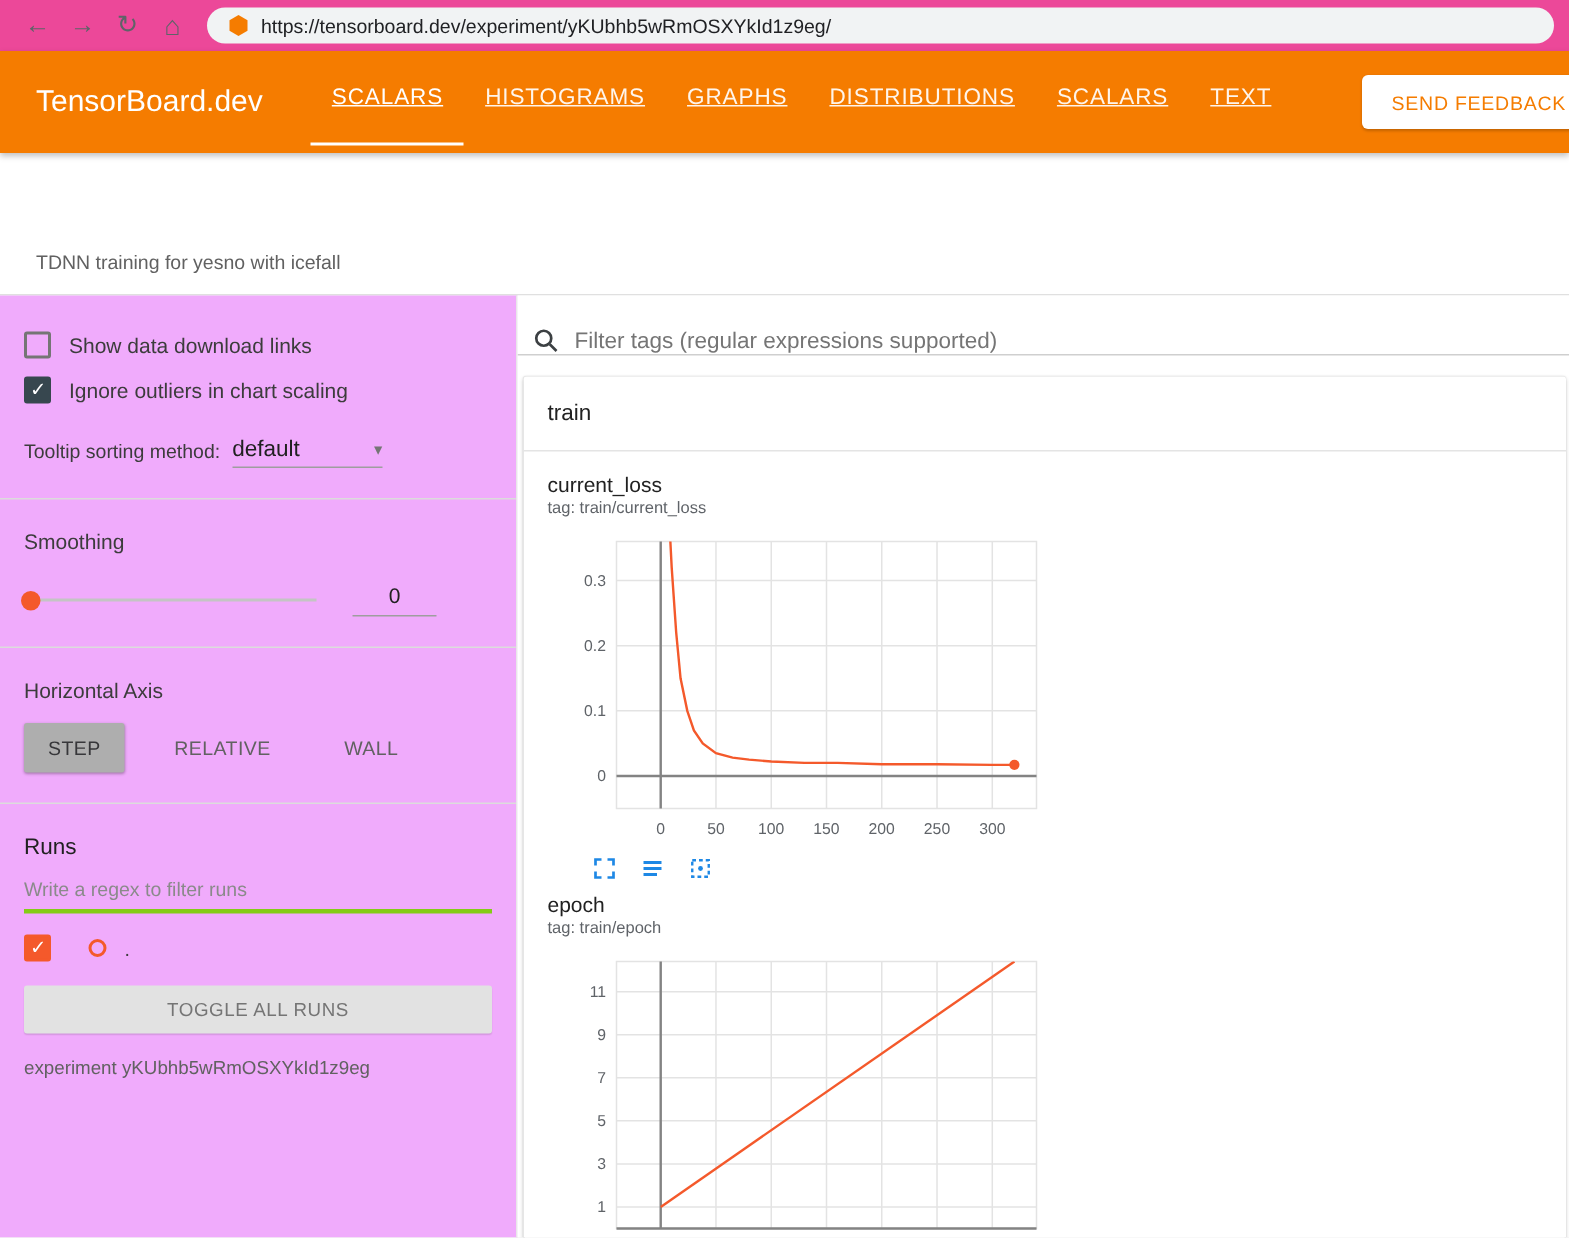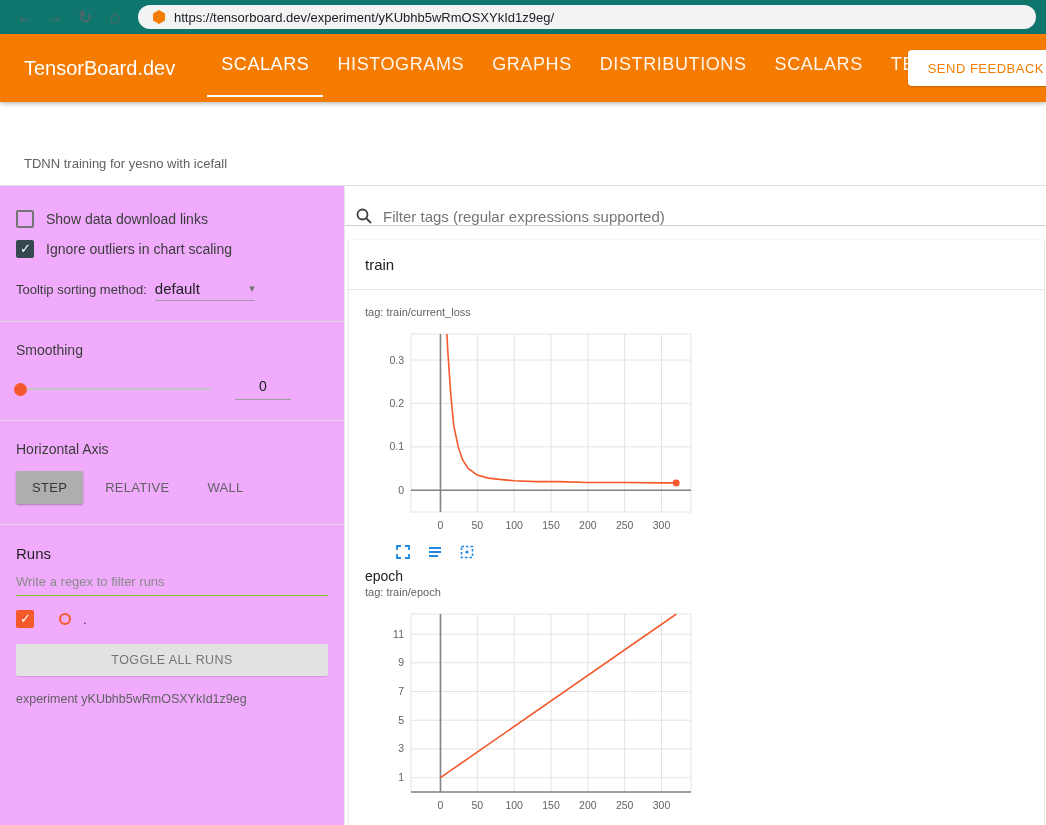--- a/index.html
+++ b/index.html
@@ -1,45 +1,45 @@
 <!DOCTYPE html>
 <html style="--orange: #f57c00; --run: #f4592b; --blue: #1e88e5;"><head>
 <meta charset="utf-8">
 <style>
   * { box-sizing: border-box; margin: 0; padding: 0; }
   body { background:#e0e0e0; font-family:"Liberation Sans","DejaVu Sans",sans-serif; }
   .page { width:1046px; height:825px; overflow:hidden; position:relative; background:#fff; }
 
   
-  .browser-bar { height:32px; display:flex; align-items:center; background:#0f766e; padding:17px 10px; }
+  .browser-bar { height:32px; display:flex; align-items:center; background:#ec4899; padding:17px 10px; }
   .nav-icon { width:30px; text-align:center; font-size:17px; color:#5f6368; cursor:pointer; }
   .icon-back::after{content:"\2190";}
   .icon-fwd::after{content:"\2192";}
   .icon-reload::after{content:"\21BB";}
   .icon-home::after{content:"\2302"; font-size:18px;}
   .address-bar { flex:1; height:24px; margin-left:8px; background:#f1f3f4; border-radius:12px;
                  display:flex; align-items:center; padding:0 14px; cursor:text; }
   .favicon { display:flex; align-items:center; margin-right:8px; color:var(--orange,#f57c00); }
   .url-text { font-size:13px; color:#202124; white-space:nowrap; }
 
   
   .app-header { height:68px; background:var(--orange,#f57c00); display:flex; align-items:stretch;
                 position:relative; box-shadow:0 2px 4px rgba(0,0,0,.25); z-index:5; }
   .app-logo { display:flex; align-items:center; padding-left:24px; color:#fff; font-size:20px; font-weight:500; }
   .nav-tabs { display:flex; margin-left:32px; }
-  .tab { display:flex; align-items:center; padding:0 14px; color:rgba(255,255,255,.92); font-size:18px;
-         font-weight:500; letter-spacing:.6px; border-bottom:2px solid transparent; cursor:pointer; margin-bottom:5px; }
+  .tab { display:flex; align-items:center; padding:0 14px; color:rgba(255,255,255,.92); font-size:15px;
+         font-weight:500; letter-spacing:.6px; border-bottom:2px solid transparent; cursor:pointer; margin-bottom:5px;text-decoration:underline; }
   .tab.active { color:#fff; border-bottom-color:#fff; }
   .feedback-btn { position:absolute; right:-18px; top:16px; height:36px; background:#fff;
                   color:var(--orange,#f57c00); font-size:13px; font-weight:500; letter-spacing:.5px;
                   display:flex; align-items:center; padding:0 20px; border-radius:4px; cursor:pointer;
                   box-shadow:0 1px 2px rgba(0,0,0,.2); white-space:nowrap; }
 
   
-  .subheader { height:84px; background:#fff; display:flex; align-items:flex-end;
+  .subheader { height:95px; background:#fff; display:flex; align-items:flex-end;
                padding:18px 0 14px 24px; border-bottom:1px solid #e0e0e0; }
   .exp-title { font-size:13px; color:#616161; }
 
   
   .content { display:flex; height:647px; }
   .sidebar { width:345px; flex:0 0 345px; background:#f0abfc; border-right:1px solid #e8e8e8;
              padding-top:24px; overflow:hidden; }
   .sb-section { padding:0 16px; }
   .main { flex:1; background:#fff; overflow:hidden; }
 
@@ -63,28 +63,28 @@
   .divider { height:1px; background:#dcdcdc; margin:20px 0; }
 
   .sb-label { font-size:14px; color:#3c3c3c; }
   .slider-row { display:flex; align-items:center; margin-top:20px; }
   .slider-track { position:relative; flex:0 0 195px; height:2px; background:#c4c4c4; cursor:pointer; }
   .slider-thumb { position:absolute; left:-2px; top:-5px; width:13px; height:13px; border-radius:50%;
                   background:var(--run,#f4592b); cursor:grab; }
   .slider-value { margin-left:24px; width:56px; text-align:center; font-size:14px; color:#212121;
                   border-bottom:1px solid #9e9e9e; padding-bottom:5px; cursor:text; }
 
-  .axis-buttons { display:flex; gap:6px; margin-top:14px; }
+  .axis-buttons { display:flex; gap:17px; margin-top:14px; }
   .axis-btn { padding:9px 16px; font-size:13px; font-weight:500; letter-spacing:.3px; color:#616161;
               border-radius:2px; cursor:pointer; }
   .axis-btn.active { background:#aeaeae; color:#37373a; box-shadow:0 1px 2px rgba(0,0,0,.3); }
 
   .runs-label { font-size:15px; color:#212121; }
   .runs-filter { width:100%; border:none; outline:none; background:transparent;
-                 border-bottom:1px solid #84cc16; padding:8px 0 6px; font-size:13px; color:#212121;
+                 border-bottom:3px solid #84cc16; padding:8px 0 6px; font-size:13px; color:#212121;
                  font-family:inherit; margin-top:4px; }
   .runs-filter::placeholder { color:#8a8a8a; }
   .run-row { display:flex; align-items:center; margin-top:14px; }
   .run-swatch { width:12px; height:12px; border:2px solid var(--run,#f4592b); border-radius:50%;
                 margin-left:13px; flex:0 0 12px; }
   .run-name { margin-left:12px; font-size:13px; color:#3c3c3c; }
   .toggle-btn { margin-top:16px; width:100%; background:#e2e2e2; color:#757575; text-align:center;
                 font-size:12.5px; font-weight:500; letter-spacing:.4px; padding:9px 0; border-radius:2px;
                 cursor:pointer; box-shadow:0 1px 1px rgba(0,0,0,.12); }
   .exp-caption { margin-top:16px; font-size:12.5px; color:#616161; }
@@ -212,20 +212,21 @@
               <path d="M11.5 11.5L16 16"></path>
           </svg>
         </span>
         <input class="filter-input" placeholder="Filter tags (regular expressions supported)" style="">
       </div>
 
       <div class="card">
         <div class="card-header">train</div>
         <div class="charts-grid">
             <div class="chart-card">
+              <div class="chart-title">current_loss</div>
               <div class="chart-tag">tag: train/current_loss</div>
               <svg class="chart-svg" width="334" height="214" viewBox="0 0 334 214">
                 <line x1="75.47368421052632" y1="6" x2="75.47368421052632" y2="184" stroke="#e3e3e3"></line>
                 <text x="75.47368421052632" y="201" text-anchor="middle" class="tick">0</text>
                 <line x1="112.3157894736842" y1="6" x2="112.3157894736842" y2="184" stroke="#e3e3e3"></line>
                 <text x="112.3157894736842" y="201" text-anchor="middle" class="tick">50</text>
                 <line x1="149.15789473684208" y1="6" x2="149.15789473684208" y2="184" stroke="#e3e3e3"></line>
                 <text x="149.15789473684208" y="201" text-anchor="middle" class="tick">100</text>
                 <line x1="186" y1="6" x2="186" y2="184" stroke="#e3e3e3"></line>
                 <text x="186" y="201" text-anchor="middle" class="tick">150</text>

